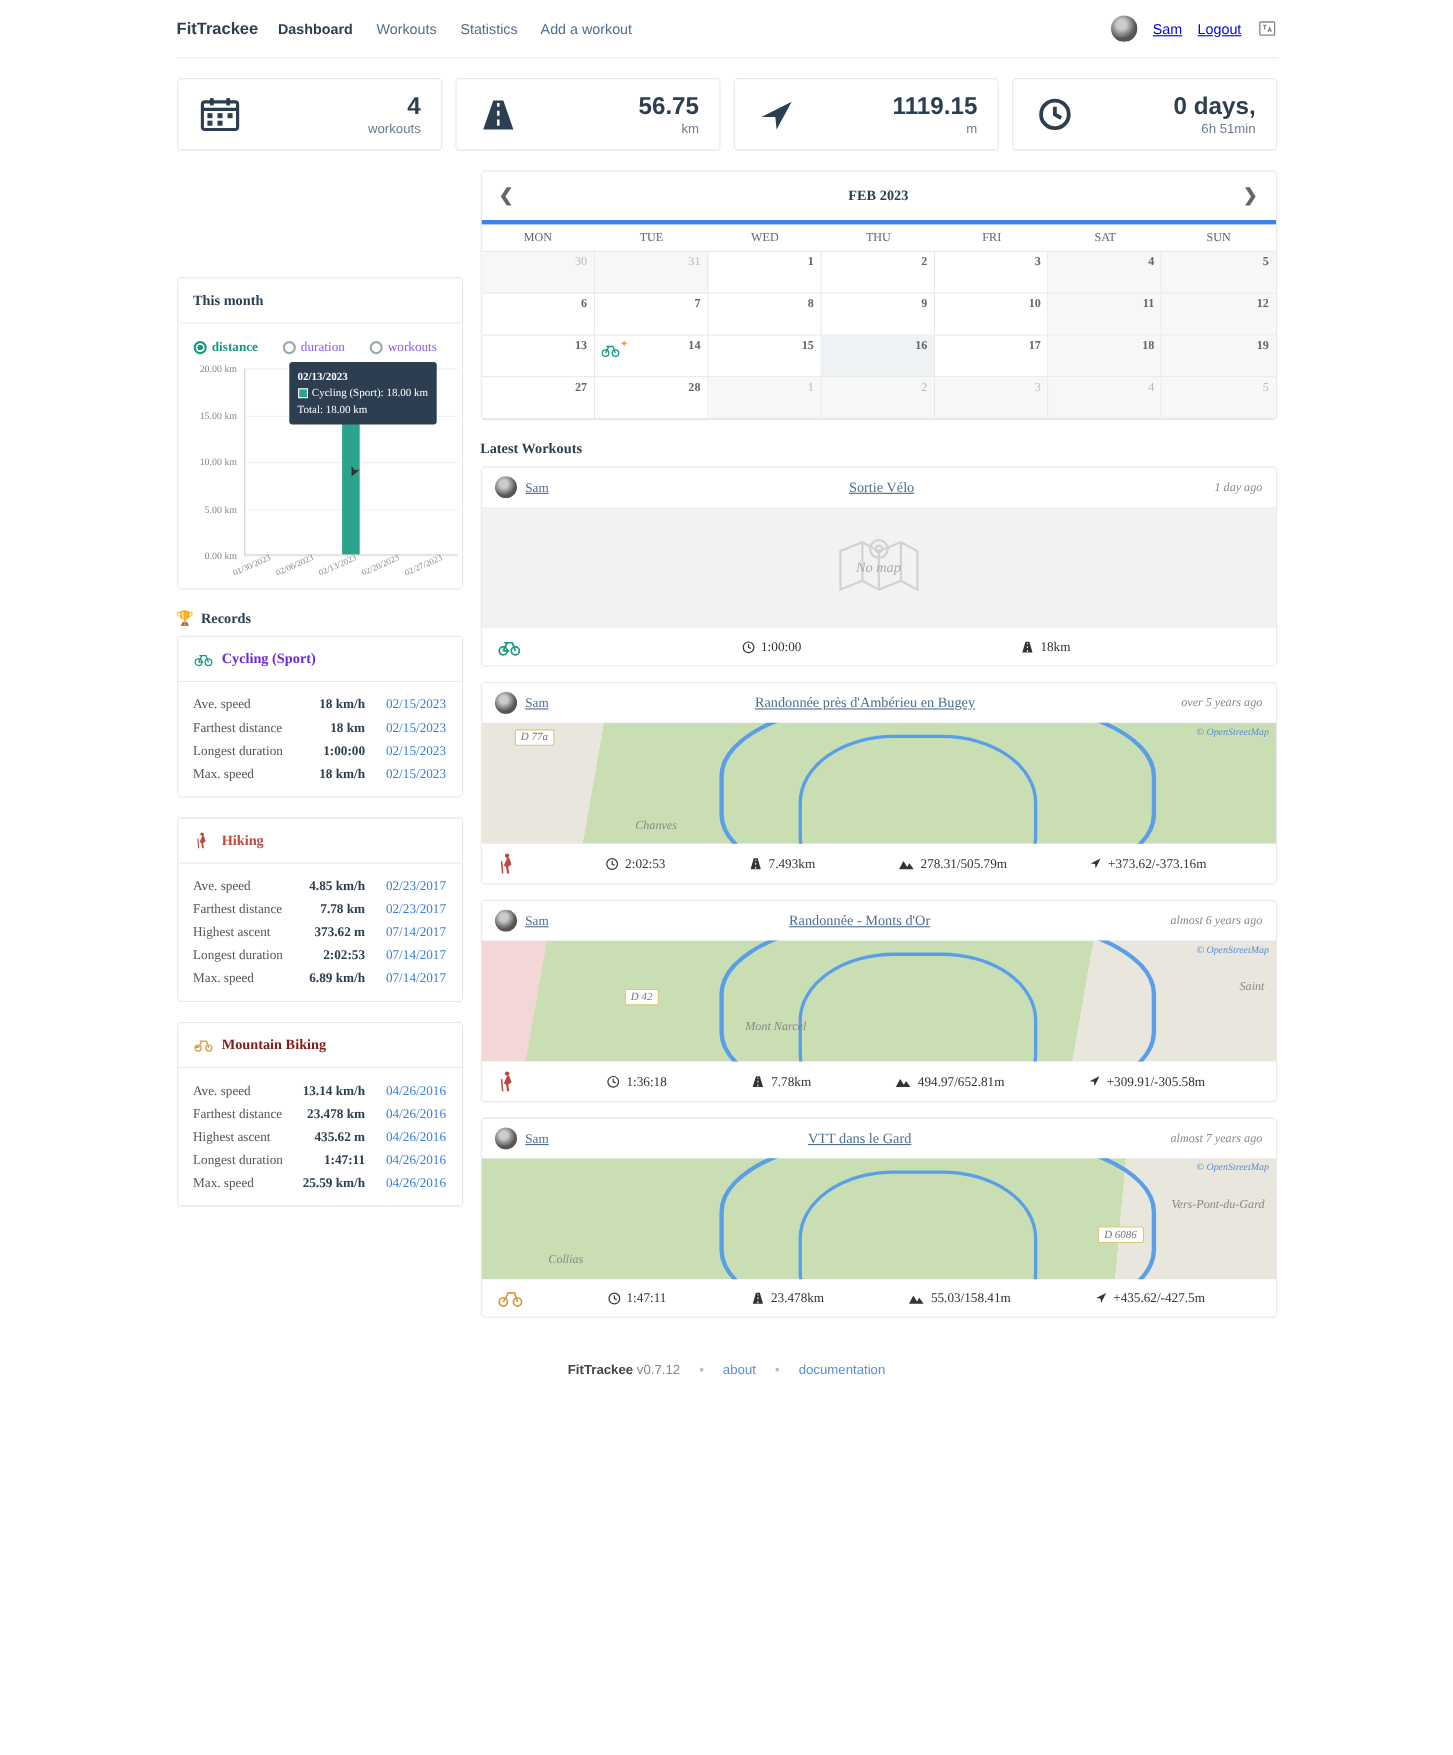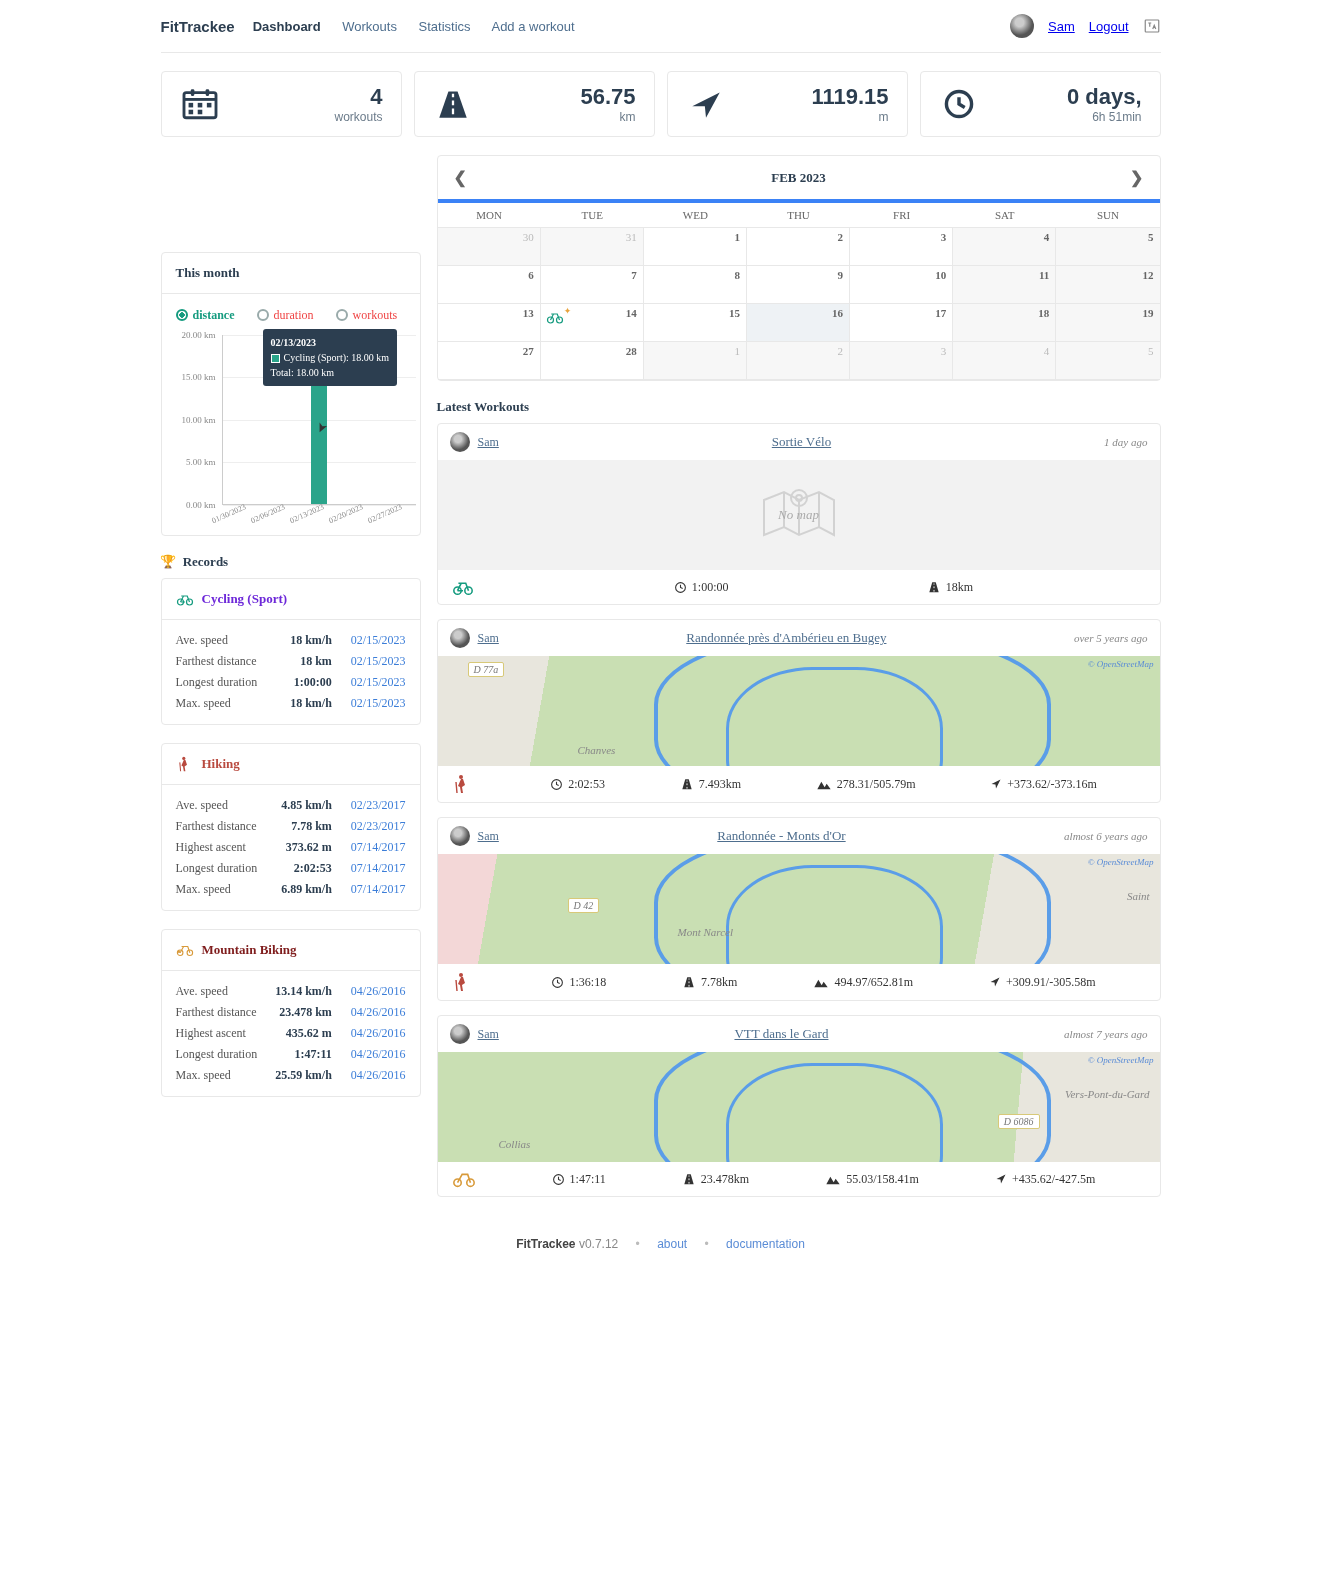--- a/index.html
+++ b/index.html
@@ -22,21 +22,21 @@
 .stat-sub { font-size: 12px; color: #6b7b8a; }
 
 .columns { display: flex; gap: 16px; align-items: center; font-family: Liberation Serif, serif; }
 .col-left { width: 260px; flex-shrink: 0; }
 .col-right { flex: 1; }
 
 .card { border: 1px solid #e8e8e8; border-radius: 4px; background: #fff; margin-bottom: 18px; }
 .card-head { padding: 12px 14px; border-bottom: 1px solid #e8e8e8; font-weight: 700; }
 
 .radios { display: flex; gap: 22px; padding: 14px 14px 4px; font-size: 12px; }
-.radio { display: flex; align-items: center; gap: 5px; color: #ef4444; cursor: pointer; }
+.radio { display: flex; align-items: center; gap: 5px; color: #8b5cf6; cursor: pointer; }
 .radio .dot { width: 12px; height: 12px; border-radius: 50%; border: 2px solid #9aa; }
 .radio.sel .dot { border-color: #159b7f; background: radial-gradient(circle, #159b7f 0 45%, transparent 46%); }
 .radio.sel { color: #159b7f; font-weight: 600; }
 
 .chart { position: relative; height: 200px; margin: 8px 4px 0 10px; }
 .chart-y { position: absolute; left: 0; top: 0; bottom: 30px; width: 48px; }
 .chart-y div { position: absolute; right: 4px; font-size: 9px; color: #888; transform: translateY(-50%); }
 .chart-plot { position: absolute; inset: 0 0 30px 50px; border-left: 1px solid #ccc; border-bottom: 1px solid #ccc; }
 .grid-h { position: absolute; left: 0; right: 0; border-top: 1px solid #eee; }
 .bar { position: absolute; bottom: 0; background: #2aa48a; }

